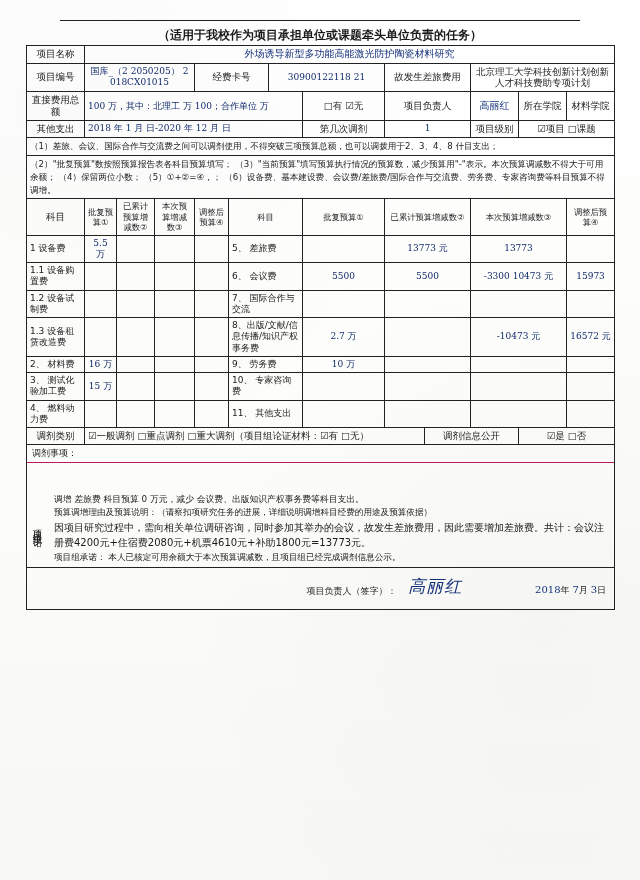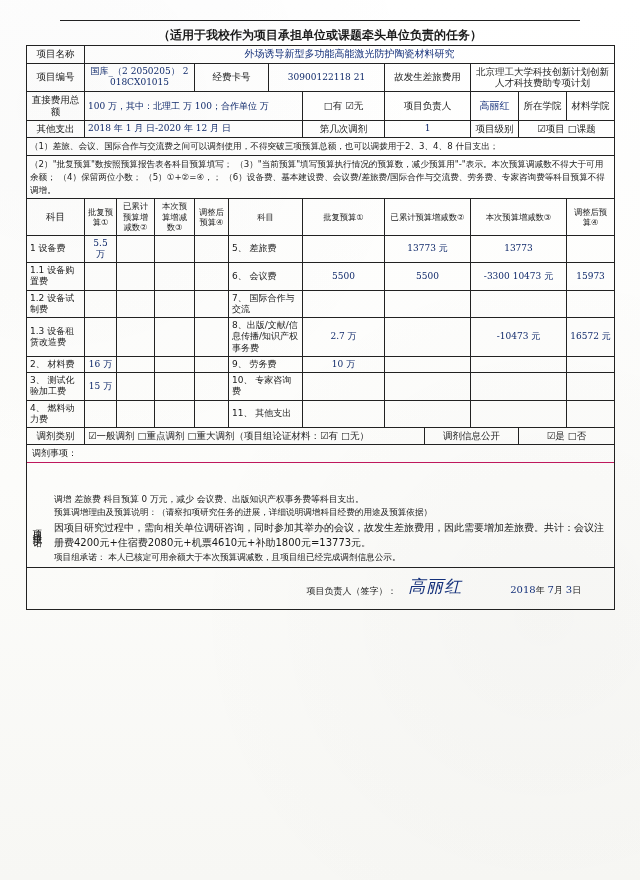--- a/index.html
+++ b/index.html
@@ -327,21 +327,21 @@
             <tr>
               <td style="border:none;padding:6px 5px 10px 5px;">
                 <table style="border-collapse:collapse;width:100%;table-layout:fixed;">
                   <tbody>
                           <tr>
                     <td style="border:none;width:46%;"></td>
                     <td style="border:none;font-size:9px;white-space:nowrap;vertical-align:bottom;">项目负责人（签字）：</td>
                     <td style="border:none;vertical-align:bottom;">
                       <span class="sig">高丽红</span>
                     </td>
-                    <td style="border:none;font-size:9px;white-space:nowrap;vertical-align:bottom;text-align:left;">
+                    <td style="border:none;font-size:9px;white-space:nowrap;vertical-align:bottom;text-align:right;">
                       <span class="hand-b">2018</span><span>年</span>
                       <span class="hand-b">7</span><span>月</span>
                       <span class="hand-b">3</span><span>日</span>
                     </td>
                   </tr>
                 </tbody>
                       </table>
               </td>
             </tr>
           </tbody>

